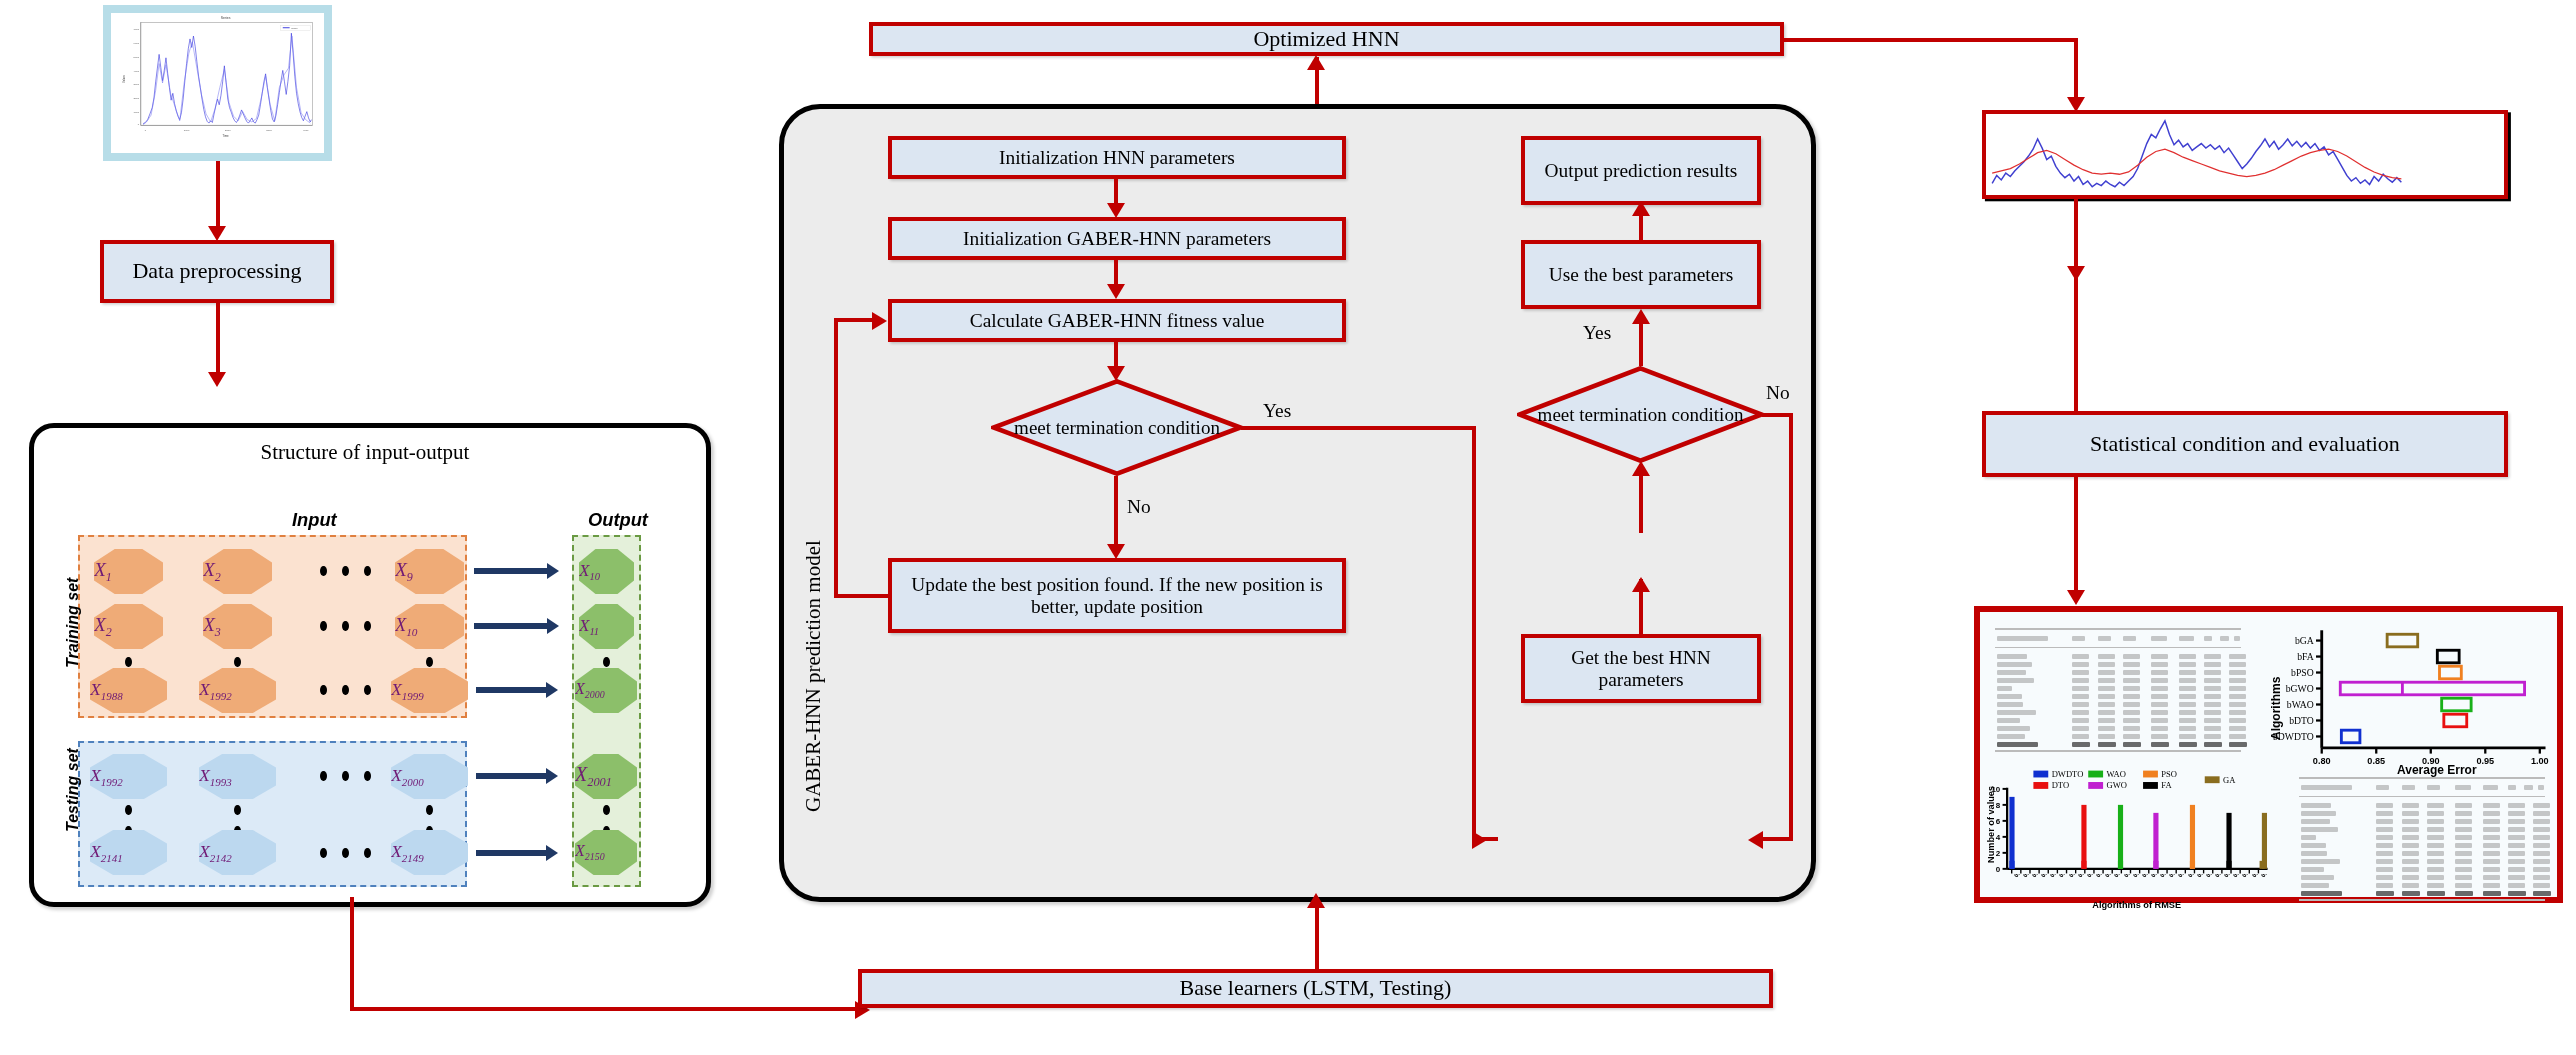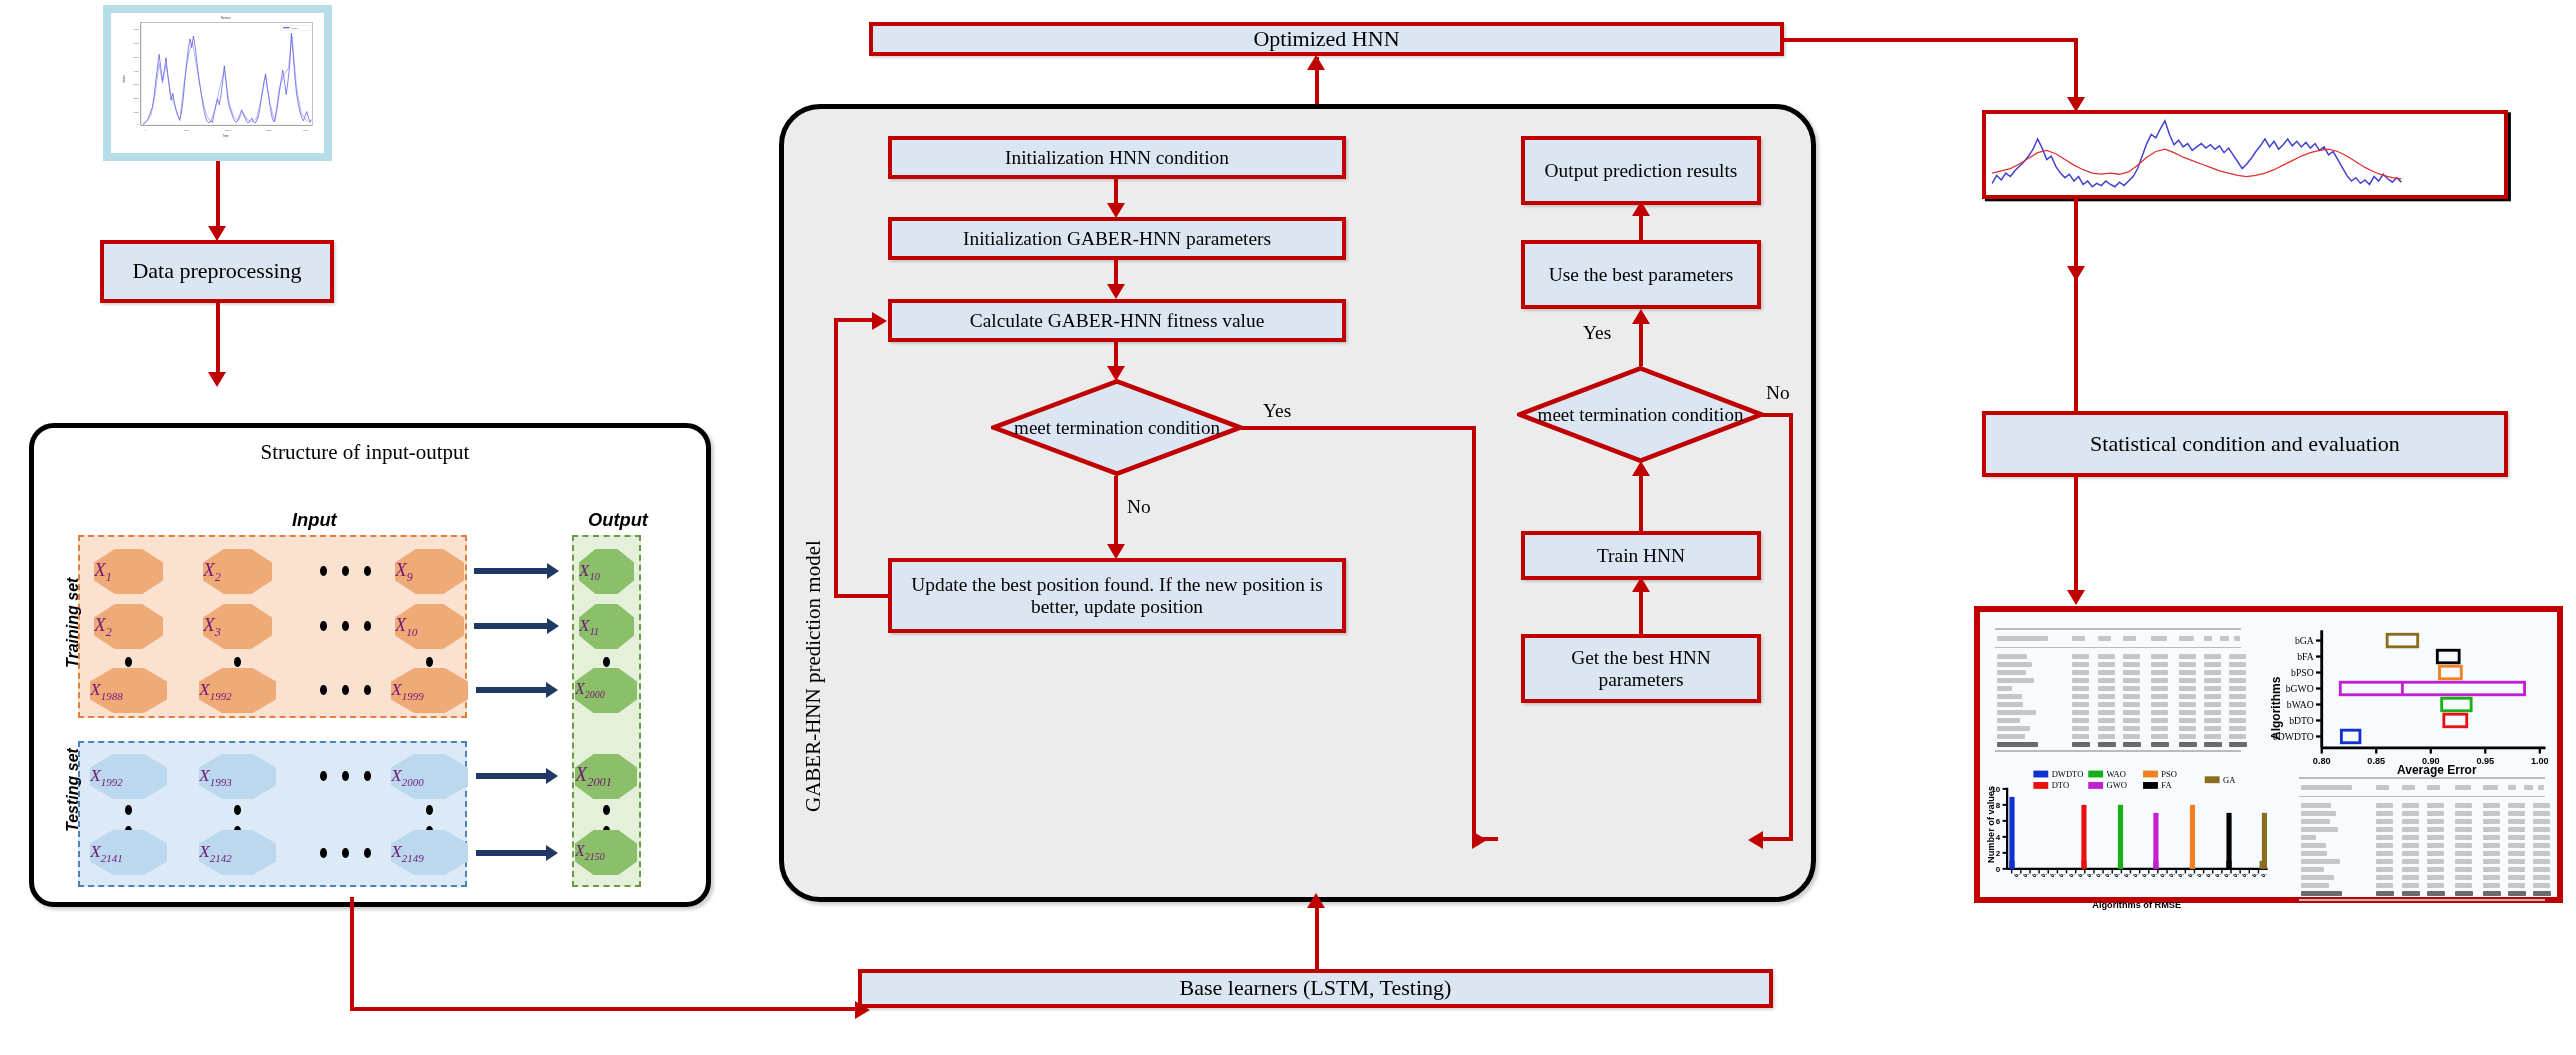--- a/index.html
+++ b/index.html
@@ -354,21 +354,21 @@
   </div>
 
   <div class="ln ln-v" style="left:1315px;top:57px;width:4px;height:49px;"></div>
   <div class="arw arw-u" style="left:1307px;top:55px;"></div>
 
   <div class="panel" style="left:779px;top:104px;width:1027px;height:788px;"></div>
 
   <div class="vlabel" style="left:801px;top:812px;font-size:21px;">GABER-HNN prediction model</div>
 
   <div class="pbox abs" style="left:888px;top:136px;width:458px;height:43px;font-size:19.4px;">
-    <span>Initialization HNN condition</span>
+    <span>Initialization HNN parameters</span>
   </div>
 
   <div class="ln ln-v" style="left:1114px;top:179px;width:4px;height:30px;"></div>
   <div class="arw arw-d" style="left:1107px;top:203px;"></div>
 
   <div class="pbox abs" style="left:888px;top:217px;width:458px;height:43px;font-size:19.4px;">
     <span>Initialization GABER-HNN parameters</span>
   </div>
 
   <div class="ln ln-v" style="left:1114px;top:260px;width:4px;height:30px;"></div>
@@ -432,23 +432,20 @@
       <span>meet termination condition</span>
     </div>
   </div>
 
   <div class="lbl" style="left:1766px;top:382px;font-size:19.4px;">No</div>
   <div class="ln ln-h" style="left:1762px;top:413px;width:31px;height:4px;"></div>
   <div class="ln ln-v" style="left:1789px;top:413px;width:4px;height:426px;"></div>
   <div class="ln ln-h" style="left:1763px;top:837px;width:30px;height:4px;"></div>
   <div class="arw arw-l" style="left:1748px;top:831px;"></div>
 
-  <div class="pbox abs" style="left:1521px;top:531px;width:240px;height:49px;font-size:19.4px;">
-    <span>Train HNN</span>
-  </div>
 
   <div class="ln ln-v" style="left:1639px;top:464px;width:4px;height:69px;"></div>
   <div class="arw arw-u" style="left:1632px;top:461px;"></div>
 
   <div class="pbox abs" style="left:1521px;top:634px;width:240px;height:69px;font-size:19.4px;">
     <span>Get the best HNN parameters</span>
   </div>
 
   <div class="ln ln-v" style="left:1639px;top:579px;width:4px;height:56px;"></div>
   <div class="arw arw-u" style="left:1632px;top:577px;"></div>

